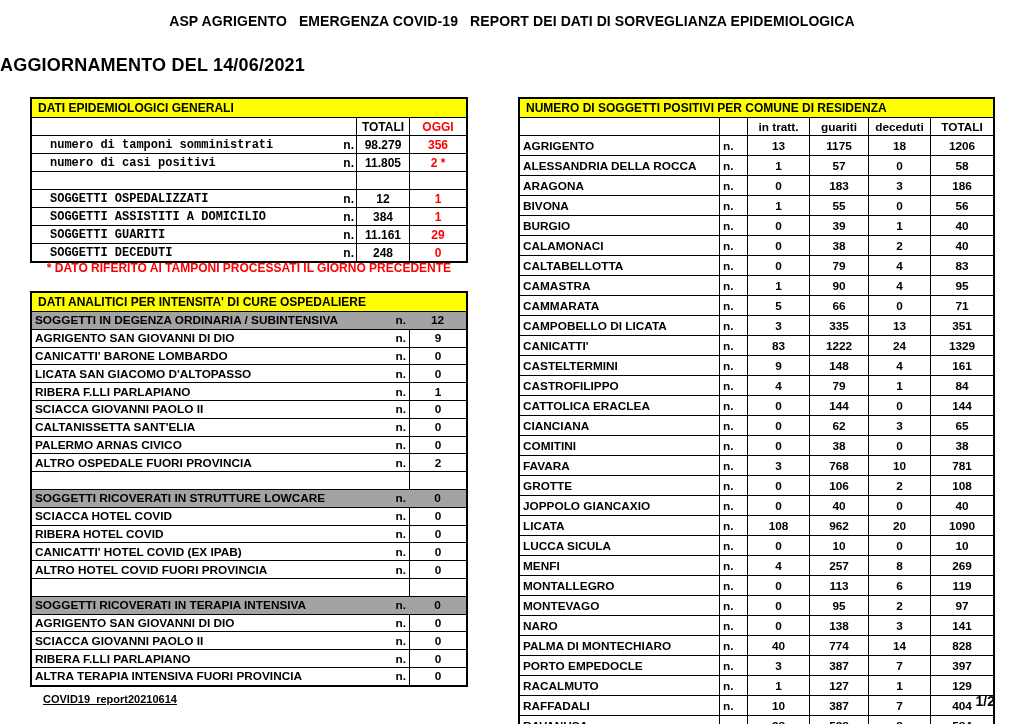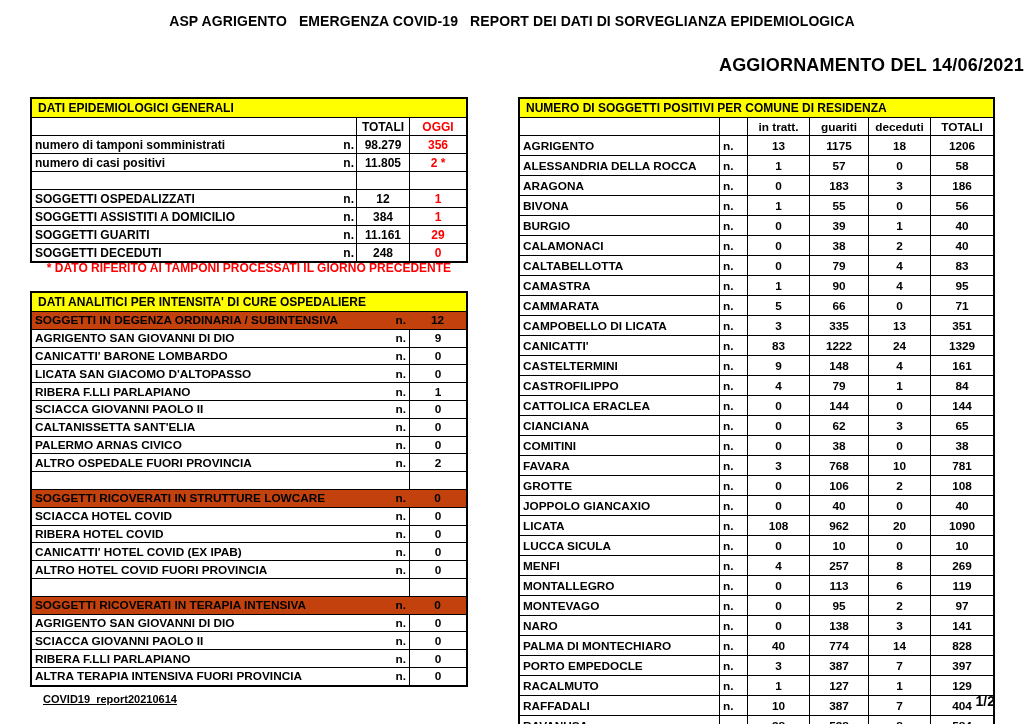--- a/index.html
+++ b/index.html
@@ -5,38 +5,38 @@
   html,body{margin:0;padding:0;background:#fff;}
   .page{
     position:relative; width:1024px; height:724px; background:#ffffff;
     font-family:"Liberation Sans", sans-serif; color:#000; overflow:hidden;
   }
   .hdr-line1{
     position:absolute; top:13px; left:0; width:100%; text-align:center;
     font-size:14px; font-weight:bold; white-space:pre; letter-spacing:0.1px;
   }
   .hdr-title{
-    position:absolute; top:55px; left:0; width:100%; text-align:right;
+    position:absolute; top:55px; left:0; width:100%; text-align:left;
     font-size:18px; font-weight:bold; letter-spacing:0.2px;
   }
   .tbl{position:absolute; border:2px solid #000; background:#fff; box-sizing:border-box;}
   .tbl .trow + .trow{border-top:1px solid #000;}
   .trow{display:flex; align-items:center; box-sizing:border-box; overflow:hidden;}
   .trow > div{box-sizing:border-box; height:100%; display:flex; align-items:center; overflow:hidden; white-space:nowrap;}
   .bl{border-left:1px solid #000;}
   .title-row{background:#FFFF00;}
   .title-row > div{padding-left:6px; font-weight:bold; font-size:12px; flex:1;border-radius:6px;}
-  .gray-row{background:#c2410c;}
+  .gray-row{background:#a3a3a3;}
   .red{color:#FF0000;}
 
   
   #tbl-general{left:30px; top:97px; width:438px;}
   #tbl-general .trow{height:18px; font-size:12px; font-weight:bold;}
   #tbl-general .title-row{height:18px;}
-  .c-label{flex:1; padding-left:3px;}
+  .c-label{flex:1; padding-left:18px;font-family:Liberation Mono, monospace;}
   .c-n{width:18px; padding-right:2px; justify-content:flex-end;}
   .c-tot{width:53px; justify-content:center;}
   .c-oggi{width:57px; justify-content:center;}
   .note-red{
     position:absolute; left:30px; top:261px; width:438px; text-align:center;
     color:#FF0000; font-weight:bold; font-size:12px; white-space:nowrap;
   }
 
   
   #tbl-hospital{left:30px; top:291px; width:438px;}

